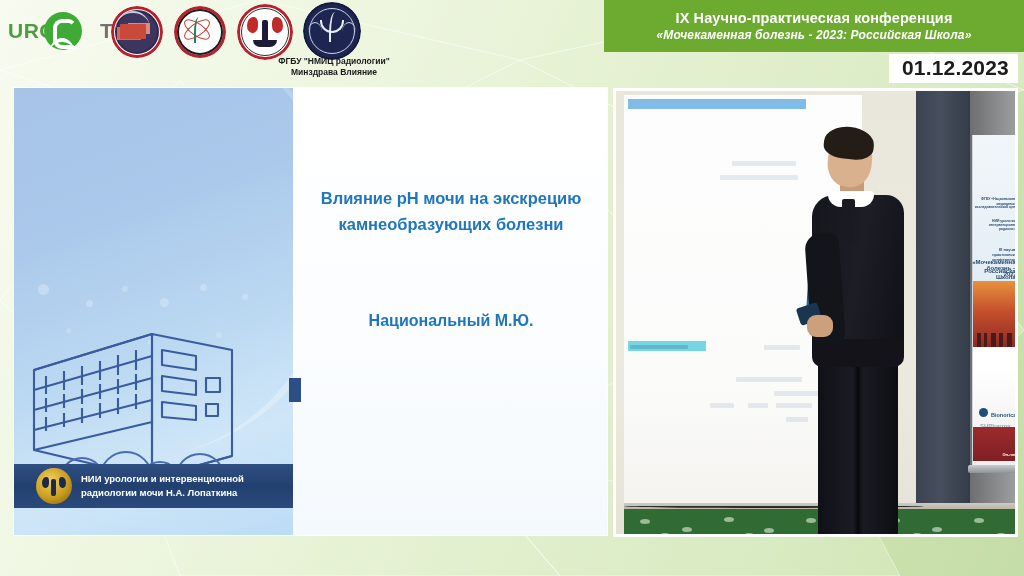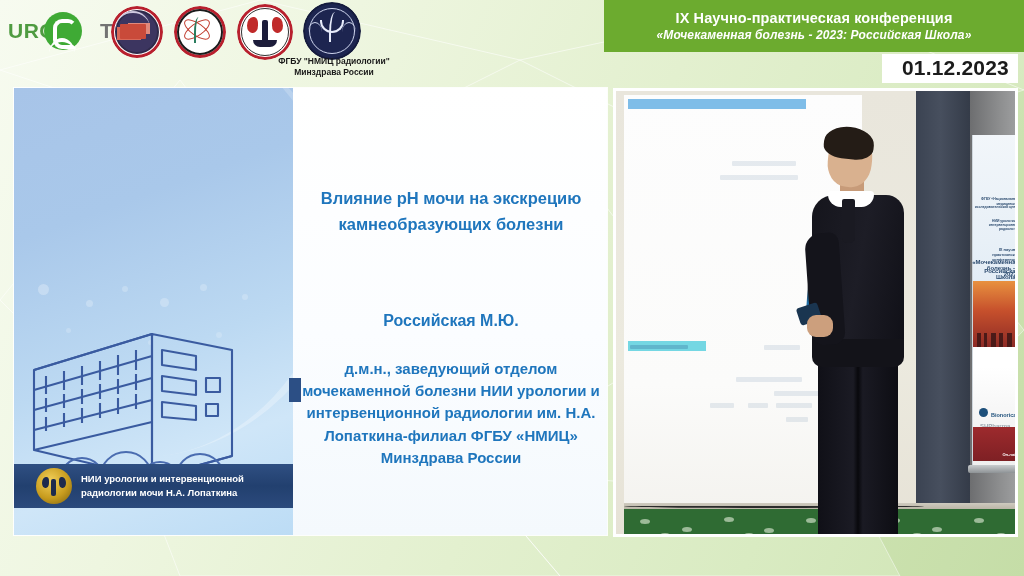--- a/index.html
+++ b/index.html
@@ -137,21 +137,21 @@
     display:flex; flex-direction:column; align-items:center; justify-content:center;
     color:#ffffff; text-align:center; line-height:1.22;
   }
   #conf-banner .line1 { font-size:14.5px; font-weight:bold; letter-spacing:.1px; }
   #conf-banner .line2 { font-size:12px; font-weight:bold; letter-spacing:.1px; white-space:nowrap;font-style:italic; }
 
   #date-badge {
     position:absolute; right:6px; top:54px;
     background:#ffffff; color:#1b1b1b;
     font-size:21px; font-weight:bold; letter-spacing:.2px;
-    padding:2px 9px 3px 20px;
+    padding:2px 9px 3px 13px;
   }
 
   
   #slide {
     position:absolute; left:14px; top:88px; width:593px; height:447px;
     background:#ffffff; overflow:hidden;
     box-shadow:0 0 0 1px rgba(255,255,255,.9);
   }
   #slide-left-art {
     position:absolute; left:0; top:0; width:279px; height:447px; overflow:hidden;
@@ -405,21 +405,21 @@
     <span class="ring"></span>
     <span class="inner"></span>
     <span class="wing-l"></span>
     <span class="wing-r"></span>
     <span class="bowl"></span>
     <span class="serp"></span>
   </div>
 
   <div id="nmic-caption">
     <div class="l1">ФГБУ "НМИЦ радиологии"</div>
-    <div class="l2">Минздрава России</div>
+    <div class="l2">Минздрава Влияние</div>
   </div>
 
   <div id="conf-banner">
     <div class="line1">IX Научно-практическая конференция</div>
     <div class="line2">«Мочекаменная болезнь - 2023: Российская Школа»</div>
   </div>
 
   <div id="date-badge">01.12.2023</div>
 </div>
 
@@ -474,22 +474,21 @@
       <span id="inst-text">
         <span>НИИ урологии и интервенционной</span><br>
         <span>радиологии мочи Н.А. Лопаткина</span>
       </span>
     </div>
   </div>
 
   <div id="slide-right">
     <div id="slide-tab"></div>
     <div id="slide-title">Влияние pH мочи на экскрецию камнеобразующих болезни</div>
-    <div id="slide-author">Российская М.Ю.</div>
-    <div id="slide-affil">д.м.н., заведующий отделом мочекаменной болезни НИИ урологии и интервенционной радиологии им. Н.А. Лопаткина-филиал ФГБУ «НМИЦ» Минздрава России</div>
+    <div id="slide-author">Национальный М.Ю.</div>
   </div>
 </div>
 
 <div id="photo">
   <div id="ph-wall"></div>
 
   <div id="ph-screen">
     <span class="topbar"></span>
     <span class="tx" style="left:108px;top:66px;width:64px"></span>
     <span class="tx" style="left:96px;top:80px;width:78px"></span>

